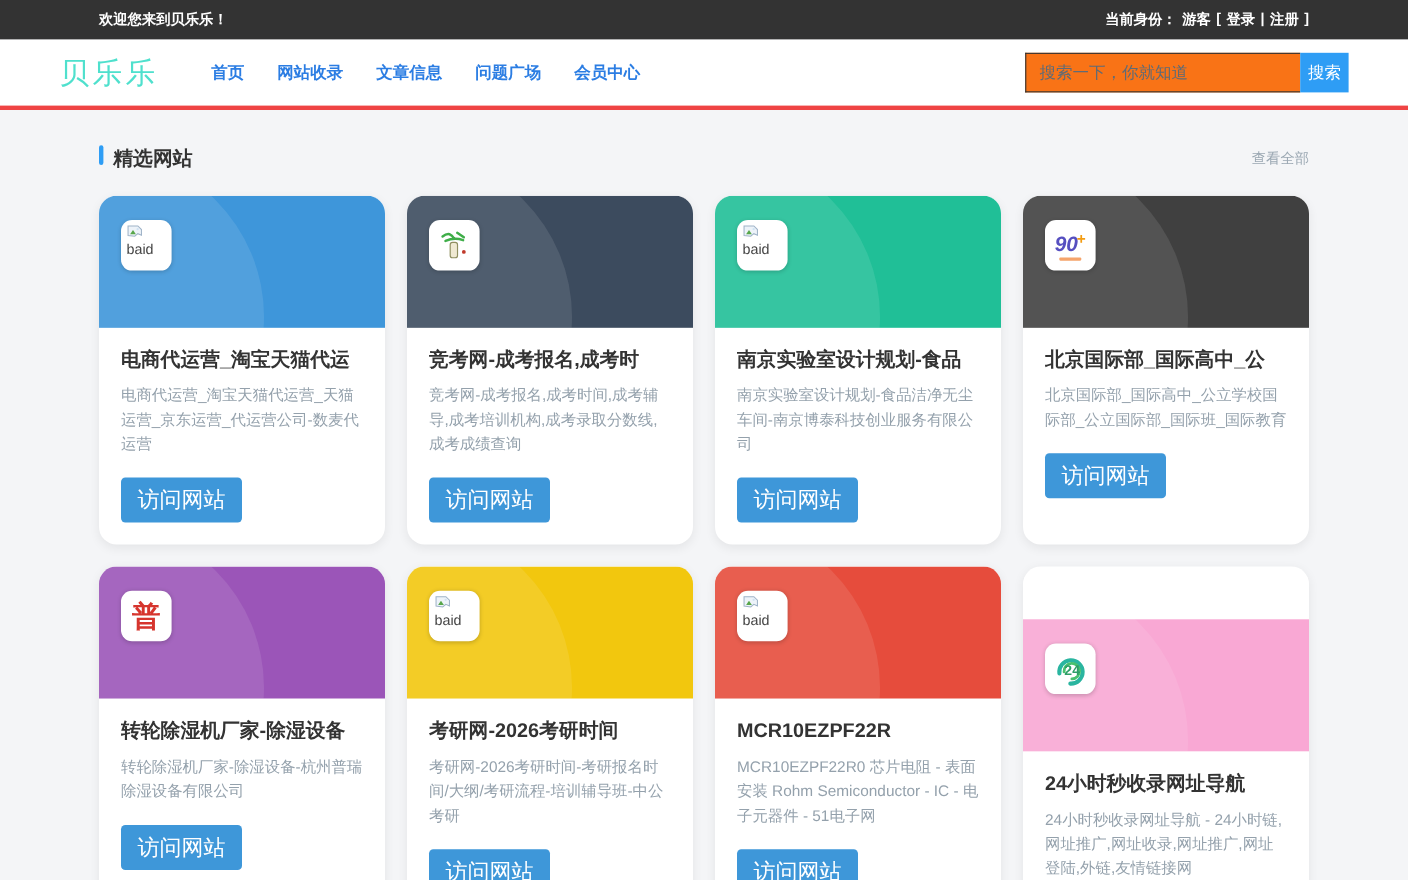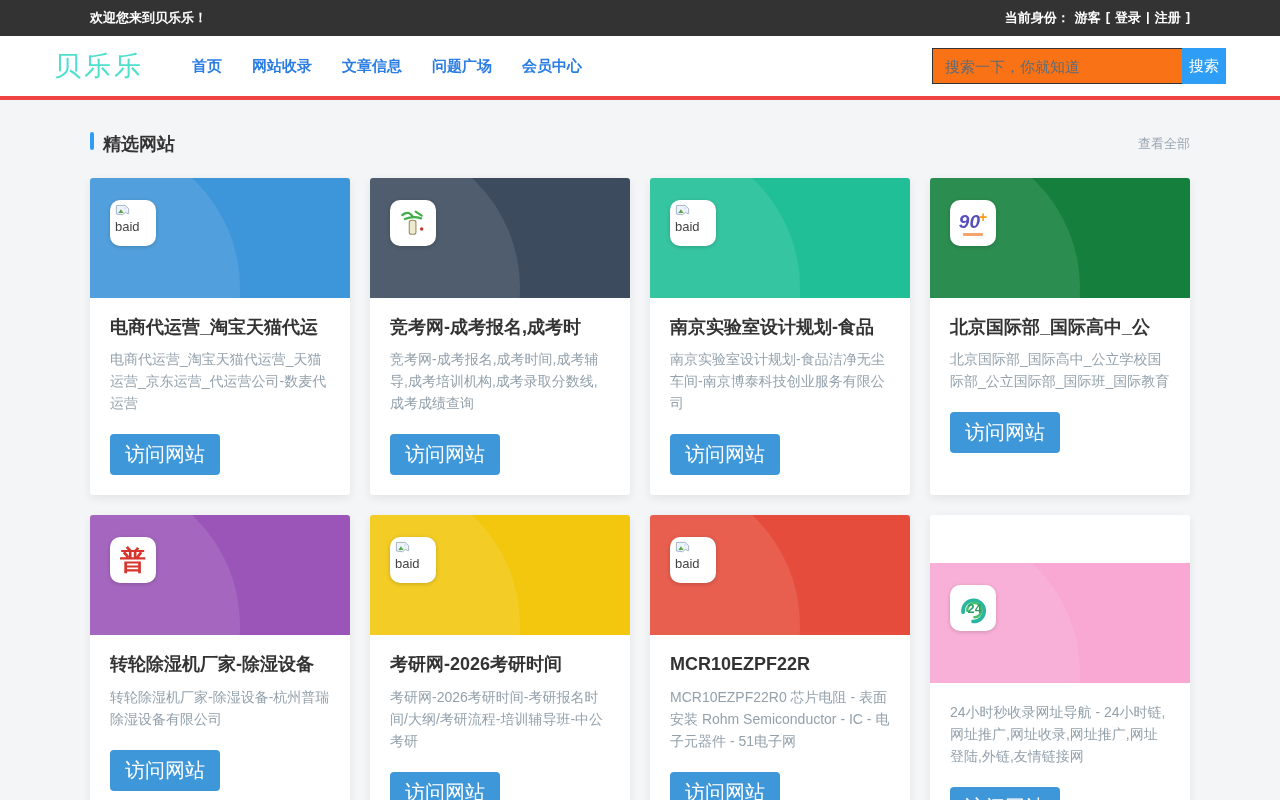--- a/index.html
+++ b/index.html
@@ -54,21 +54,21 @@
     background: var(--accent, #2e9df5); margin-right: 9px;
   }
   .view-all { font-size: 13px; color: #9aa7b2; }
 
   
   .sites-grid {
     margin-top: 22px; display: grid;
     grid-template-columns: repeat(4, 1fr); gap: 20px;
   }
   .site-card {
-    background: #fff; border-radius: 3px; overflow: hidden;
+    background: #fff; border-radius: 16px; overflow: hidden;
     box-shadow: 0 3px 10px rgba(0,0,0,0.07);
   }
   .card-banner { position: relative; height: 120px; overflow: hidden; }
   .banner-circle {
     position: absolute; width: 300px; height: 300px; left: -150px; top: -40px;
     border-radius: 50%; background: rgba(255,255,255,0.10);
   }
   .site-favicon {
     position: absolute; left: 20px; top: 22px; width: 46px; height: 46px;
     background: #fff; border-radius: 10px; box-shadow: 0 1px 4px rgba(0,0,0,0.18);
@@ -190,21 +190,21 @@
           </span>
     </div>
     <div class="card-body">
       <h3 class="site-title">南京实验室设计规划-食品</h3>
       <p class="site-desc">南京实验室设计规划-食品洁净无尘车间-南京博泰科技创业服务有限公司</p>
       <a class="visit-button">访问网站</a>
     </div>
   </div>
 
   <div class="site-card">
-    <div class="card-banner" style="background: #15803d;">
+    <div class="card-banner" style="background: #404040;">
       <span class="banner-circle"></span>
       <span class="site-favicon">
             <span class="ninety">90<i>+</i></span>
             <span class="ninety-sub"></span>
           </span>
     </div>
     <div class="card-body">
       <h3 class="site-title">北京国际部_国际高中_公</h3>
       <p class="site-desc">北京国际部_国际高中_公立学校国际部_公立国际部_国际班_国际教育</p>
       <a class="visit-button">访问网站</a>
@@ -272,18 +272,19 @@
       <span class="banner-circle"></span>
       <span class="site-favicon">
             <svg width="34" height="34" viewBox="0 0 24 24">
               <path d="M5 15 a7.5 7.5 0 1 1 7 6.5" stroke="#2ab5a0" fill="none" stroke-width="2.6" stroke-linecap="round"></path>
               <path d="M8 14 a5 5 0 1 1 5 4.5" stroke="#49c06e" fill="none" stroke-width="1.8" stroke-linecap="round"></path>
               <text x="8.2" y="15.8" font-size="9" fill="#2e9e68" font-weight="bold" font-family="Liberation Sans, sans-serif">24</text>
             </svg>
           </span>
     </div>
     <div class="card-body">
+      <h3 class="site-title">24小时秒收录网址导航</h3>
       <p class="site-desc">24小时秒收录网址导航 - 24小时链,网址推广,网址收录,网址推广,网址登陆,外链,友情链接网</p>
       <a class="visit-button">访问网站</a>
     </div>
   </div>
 </div>
 </div>
 
 </body></html>

